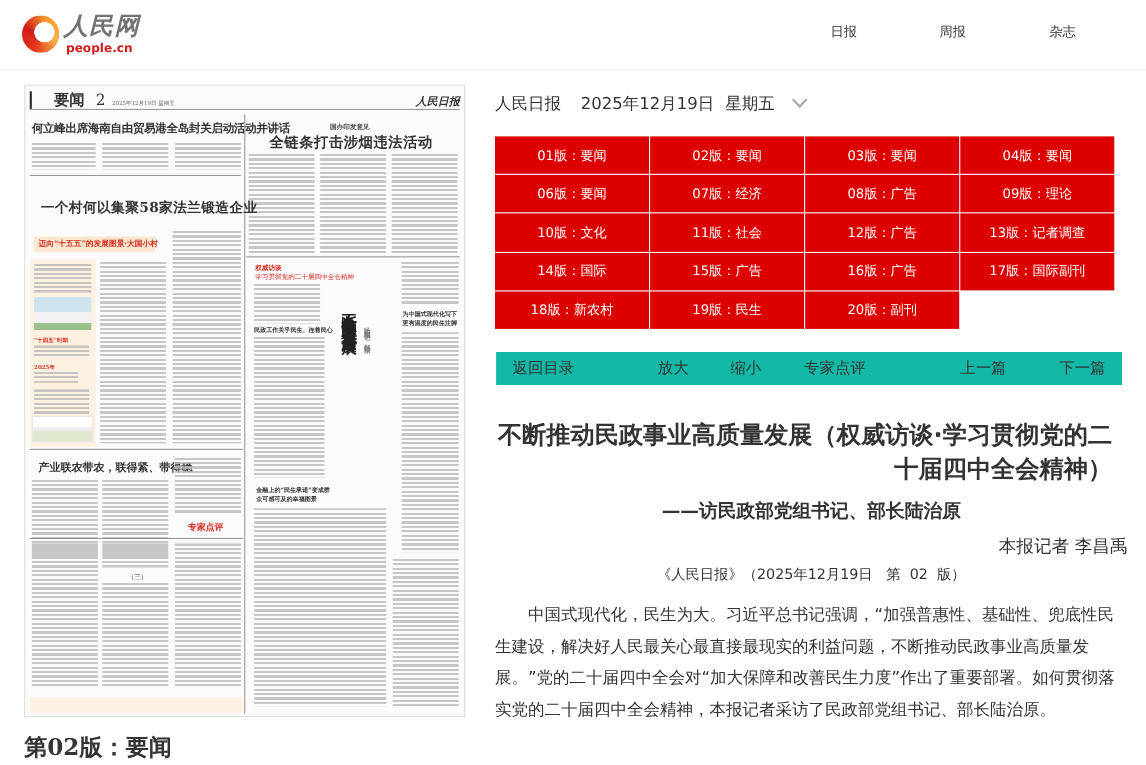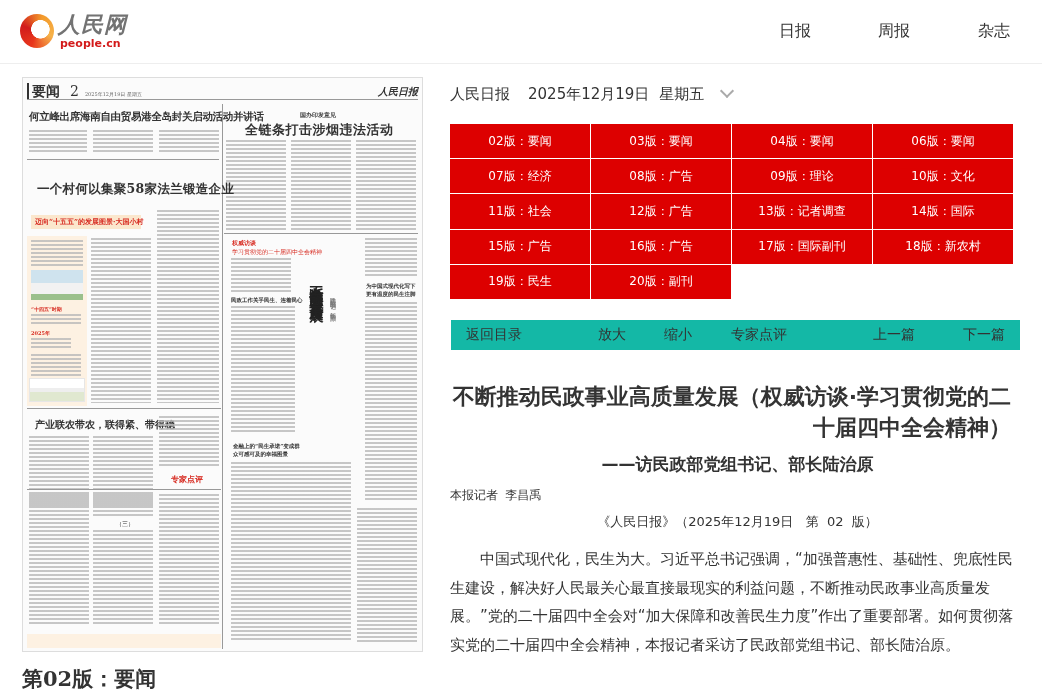--- a/index.html
+++ b/index.html
@@ -12,30 +12,30 @@
   .logo-mark { width: 34px; height: 34px; position: relative; }
   .logo-mark .ring-outer { position: absolute; left: 0; top: 0; width: 34px; height: 34px; border-radius: 50%;
     background: radial-gradient(circle at 60% 45%, #ffffff 0 9px, transparent 9.5px),
                 conic-gradient(from 200deg, #e8361c, #d11b1b, #f39a2b, #f6b24a, #e8361c); }
   .logo-mark .ring-inner { position: absolute; left: 12px; top: 8px; width: 16px; height: 16px; border-radius: 50%; background: #ffffff; }
   .logo-text { margin-left: 4px; display: flex; flex-direction: column; line-height: 1; }
   .logo-cn { font-family: "DejaVu Serif", serif; font-style: italic; font-weight: bold; color: #737373; font-size: 22px; letter-spacing: 1px; }
   .logo-en { color: #d31a1a; font-size: 11px; font-weight: bold; margin-top: 3px; margin-left: 2px; }
 
   .topnav { position: absolute; right: 0; top: 0; height: 64px; display: flex; align-items: center; }
-  .topnav a { display: block; font-size: 16px; color: #333; text-decoration: none; margin-left: 24px; }
+  .topnav a { display: block; font-size: 12px; color: #333; text-decoration: none; }
   .topnav .n1 { position: absolute; left: -287px; top: 21px; white-space: nowrap; }
   .topnav .n2 { position: absolute; left: -188px; top: 21px; white-space: nowrap; }
   .topnav .n3 { position: absolute; left: -88px; top: 21px; white-space: nowrap; }
 
   
   .page-thumb { position: absolute; left: 22px; top: 77px; width: 401px; height: 575px; border: 1px solid #dddddd; background: #fbfbfb; overflow: hidden; }
   .np { position: absolute; left: 0; top: 0; width: 399px; height: 573px; font-family: "DejaVu Serif", serif; color: #444; }
   .np-mast { position: absolute; left: 4px; top: 4px; right: 4px; height: 18px; border-bottom: 1px solid #999; display: flex; align-items: flex-end; }
-  .np-mast .sec { font-size: 14px; font-weight: bold; color: #333; border-left: 2px solid #333; padding-left: 3px; line-height: 16px; }
+  .np-mast .sec { font-size: 14px; font-weight: bold; color: #333; border-left: 2px solid #333; padding-left: 20px; line-height: 16px; }
   .np-mast .num { font-size: 14px; margin-left: 10px; color: #333; line-height: 16px; }
   .np-mast .dt { font-size: 5px; margin-left: 6px; color: #666; line-height: 10px; }
   .np-mast .brand { margin-left: auto; font-size: 10px; font-style: italic; font-weight: bold; color: #333; }
   .np-h { position: absolute; font-weight: bold; color: #333; white-space: nowrap; }
   .np-small { position: absolute; color: #666; font-size: 5px; white-space: nowrap; }
   .np-rule { position: absolute; background: #999; }
   .txt { position: absolute; background-image: repeating-linear-gradient(180deg, #b9b9b9 0 2px, transparent 2px 4px); opacity: 0.8; }
   .np-red { position: absolute; color: #d72a20; font-weight: bold; white-space: nowrap; }
   .np-banner { position: absolute; background: #fbe7cd; }
   .np-vert { position: absolute; writing-mode: vertical-rl; font-weight: bold; color: #222; letter-spacing: 2px; }
@@ -52,21 +52,21 @@
   .datebar .chev { margin-left: 18px; width: 10px; height: 10px; border-right: 2px solid #aaa; border-bottom: 2px solid #aaa; transform: rotate(45deg); margin-top: -6px; }
 
   .editions { position: absolute; left: 450px; top: 124px; width: 563px; height: 175px; background: #ffffff; display: grid; grid-template-columns: repeat(4, 1fr); grid-template-rows: repeat(5, 1fr); gap: 1px; }
   .editions .ed { background: #dd0000; color: #ffffff; font-size: 12px; display: flex; align-items: center; justify-content: center; white-space: nowrap; cursor: pointer; }
 
   .toolbar { position: absolute; left: 451px; top: 320px; width: 569px; height: 30px; background: #14b8a6; font-size: 14px; color: #333; }
   .toolbar span { position: absolute; top: 6px; white-space: nowrap; cursor: pointer; }
 
   .article-title { position: absolute; left: 436px; top: 381px; width: 575px; text-align: right; font-size: 22px; line-height: 31px; font-weight: bold; color: #333; }
   .article-subtitle { position: absolute; left: 450px; top: 453px; width: 575px; text-align: center; font-size: 17px; font-weight: bold; color: #333; white-space: nowrap; }
-  .byline { position: absolute; left: 450px; top: 487px; width: 575px; text-align: left; font-size: 12px; color: #333; font-family: Liberation Mono, monospace; }
+  .byline { position: absolute; left: 450px; top: 487px; width: 575px; text-align: right; font-size: 16px; color: #333; }
   .source { position: absolute; left: 450px; top: 513px; width: 575px; text-align: center; font-size: 13px; color: #333; white-space: pre; }
   .body-text { position: absolute; left: 450px; top: 545px; width: 565px; font-size: 15px; line-height: 28.5px; color: #333; text-indent: 2em; }
 </style>
 </head>
 <body>
 
 <div class="header">
   <div class="logo">
     <div class="logo-mark">
       <div class="ring-outer"></div>
@@ -154,20 +154,21 @@
 <div class="page-caption">第02版：要闻</div>
 
 <div class="datebar">
   <span class="paper">人民日报</span>
   <span class="date">2025年12月19日</span>
   <span class="weekday">星期五</span>
   <span class="chev"></span>
 </div>
 
 <div class="editions">
+  <div class="ed">01版：要闻</div>
   <div class="ed">02版：要闻</div>
   <div class="ed">03版：要闻</div>
   <div class="ed">04版：要闻</div>
   <div class="ed">06版：要闻</div>
   <div class="ed">07版：经济</div>
   <div class="ed">08版：广告</div>
   <div class="ed">09版：理论</div>
   <div class="ed">10版：文化</div>
   <div class="ed">11版：社会</div>
   <div class="ed">12版：广告</div>

